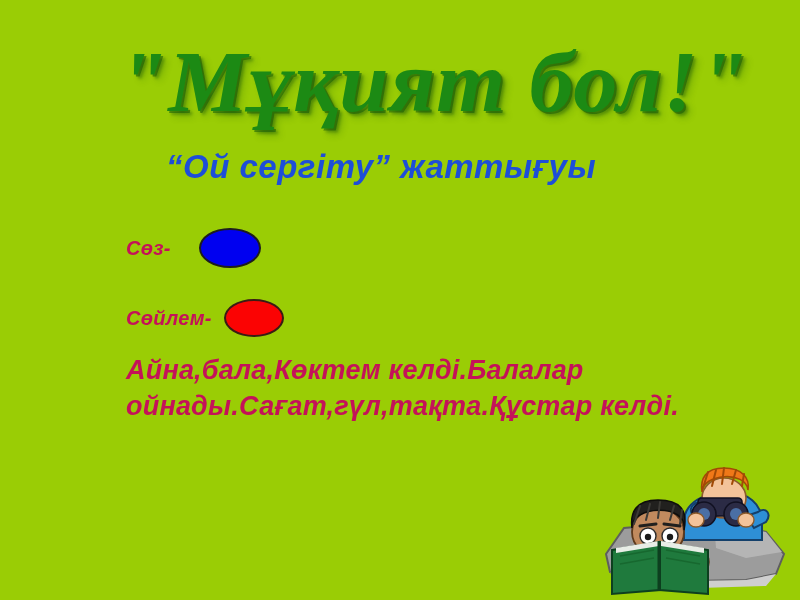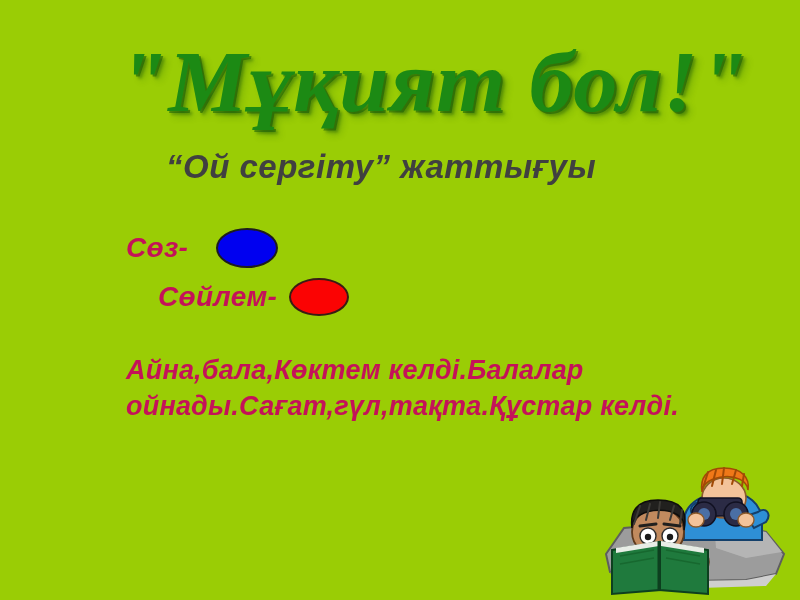--- a/index.html
+++ b/index.html
@@ -47,41 +47,41 @@
   
   #subtitle {
     position: absolute;
     left: 166px;
     top: 148px;
     white-space: nowrap;
     font-family: "Liberation Sans", "DejaVu Sans", sans-serif;
     font-style: italic;
     font-weight: 700;
     font-size: 33px;
-    color: #404040;
+    color: #1d4ed8;
     letter-spacing: 0.5px;
   }
 
   
   .label-row {
     position: absolute;
     display: flex;
     align-items: center;
     white-space: nowrap;
   }
   .row-label {
     font-family: "Liberation Sans", "DejaVu Sans", sans-serif;
     font-style: italic;
     font-weight: 700;
-    font-size: 28px;
+    font-size: 20px;
     color: #C41259;
     letter-spacing: 0.3px;
   }
   #row-soz   { left: 126px; top: 228px; }
-  #row-soylem{ left: 126px; top: 278px; margin-left: 32px; }
+  #row-soylem{ left: 126px; top: 299px; }
 
   .shape-ellipse {
     display: inline-block;
     border-radius: 50%;
     border: 2px solid #1d1d1d;
     box-sizing: border-box;
   }
   #ellipse-blue {
     width: 62px;
     height: 40px;

